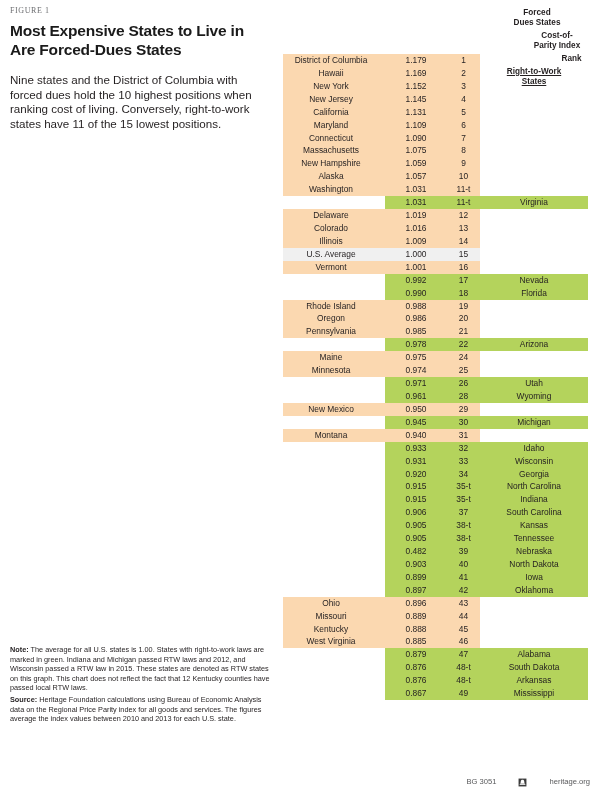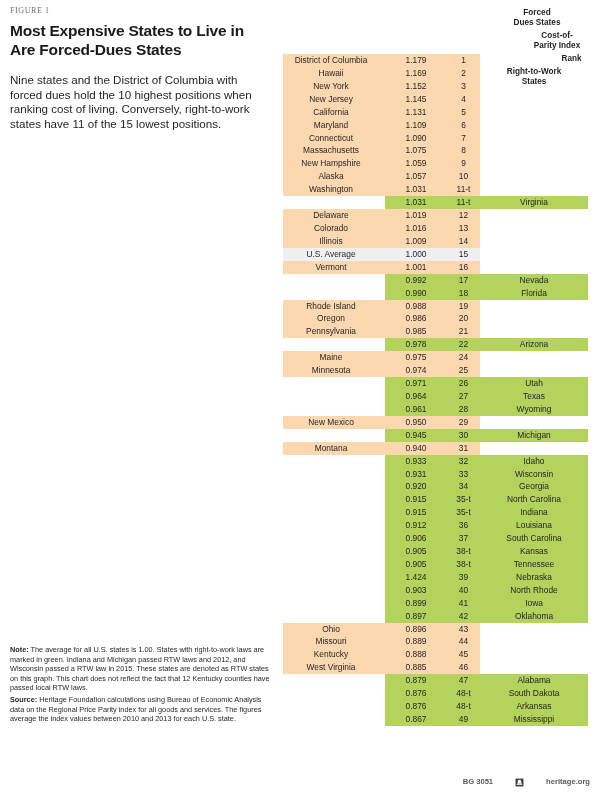--- a/index.html
+++ b/index.html
@@ -75,21 +75,21 @@
     font-weight: bold;
     line-height: 10px;
     text-align: center;
     color: #231f20;
     flex-direction: column;
   }
   .th { padding-bottom: 3px; }
   .th-forced  { width: 102px; }
   .th-index   { width: 62px;  }
   .th-rank    { width: 33px;  }
-  .th-rtw     { width: 108px; }
+  .th-rtw     { width: 108px; text-decoration: underline; }
 
   .row {
     display: flex;
     height: 12.93px;
     align-items: center;
     font-size: 8.4px;
     line-height: 12.93px;
     color: #231f20;
   }
   .cell { white-space: nowrap; overflow: hidden; }
@@ -107,21 +107,20 @@
   
   .footer {
     position: absolute;
     right: 10px;
     bottom: 6px;
     display: flex;
     align-items: center;
     gap: 22px;
     font-size: 7.6px;
     color: #58595b;
-    font-weight: bold;
   }
   .bell-logo {
     display: inline-block;
     width: 9px;
     height: 9px;
     position: relative;
     top: 1px;
   }
 </style>
 </head>
@@ -310,26 +309,20 @@
           <div class="cell c-rtw fill-none"></div>
         </div>
         <div class="row">
           <div class="cell c-forced fill-none"></div>
           <div class="cell c-index fill-green">0.971</div>
           <div class="cell c-rank fill-green">26</div>
           <div class="cell c-rtw fill-green">Utah</div>
         </div>
         <div class="row">
           <div class="cell c-forced fill-none"></div>
-          <div class="cell c-index fill-green">0.964</div>
-          <div class="cell c-rank fill-green">27</div>
-          <div class="cell c-rtw fill-green">Texas</div>
-        </div>
-        <div class="row">
-          <div class="cell c-forced fill-none"></div>
           <div class="cell c-index fill-green">0.961</div>
           <div class="cell c-rank fill-green">28</div>
           <div class="cell c-rtw fill-green">Wyoming</div>
         </div>
         <div class="row">
           <div class="cell c-forced fill-peach">New Mexico</div>
           <div class="cell c-index fill-peach">0.950</div>
           <div class="cell c-rank fill-peach">29</div>
           <div class="cell c-rtw fill-none"></div>
         </div>
@@ -370,53 +363,47 @@
           <div class="cell c-rtw fill-green">North Carolina</div>
         </div>
         <div class="row">
           <div class="cell c-forced fill-none"></div>
           <div class="cell c-index fill-green">0.915</div>
           <div class="cell c-rank fill-green">35-t</div>
           <div class="cell c-rtw fill-green">Indiana</div>
         </div>
         <div class="row">
           <div class="cell c-forced fill-none"></div>
-          <div class="cell c-index fill-green">0.912</div>
-          <div class="cell c-rank fill-green">36</div>
-          <div class="cell c-rtw fill-green">Louisiana</div>
-        </div>
-        <div class="row">
-          <div class="cell c-forced fill-none"></div>
           <div class="cell c-index fill-green">0.906</div>
           <div class="cell c-rank fill-green">37</div>
           <div class="cell c-rtw fill-green">South Carolina</div>
         </div>
         <div class="row">
           <div class="cell c-forced fill-none"></div>
           <div class="cell c-index fill-green">0.905</div>
           <div class="cell c-rank fill-green">38-t</div>
           <div class="cell c-rtw fill-green">Kansas</div>
         </div>
         <div class="row">
           <div class="cell c-forced fill-none"></div>
           <div class="cell c-index fill-green">0.905</div>
           <div class="cell c-rank fill-green">38-t</div>
           <div class="cell c-rtw fill-green">Tennessee</div>
         </div>
         <div class="row">
           <div class="cell c-forced fill-none"></div>
-          <div class="cell c-index fill-green">1.424</div>
+          <div class="cell c-index fill-green">0.482</div>
           <div class="cell c-rank fill-green">39</div>
           <div class="cell c-rtw fill-green">Nebraska</div>
         </div>
         <div class="row">
           <div class="cell c-forced fill-none"></div>
           <div class="cell c-index fill-green">0.903</div>
           <div class="cell c-rank fill-green">40</div>
-          <div class="cell c-rtw fill-green">North Rhode</div>
+          <div class="cell c-rtw fill-green">North Dakota</div>
         </div>
         <div class="row">
           <div class="cell c-forced fill-none"></div>
           <div class="cell c-index fill-green">0.899</div>
           <div class="cell c-rank fill-green">41</div>
           <div class="cell c-rtw fill-green">Iowa</div>
         </div>
         <div class="row">
           <div class="cell c-forced fill-none"></div>
           <div class="cell c-index fill-green">0.897</div>

